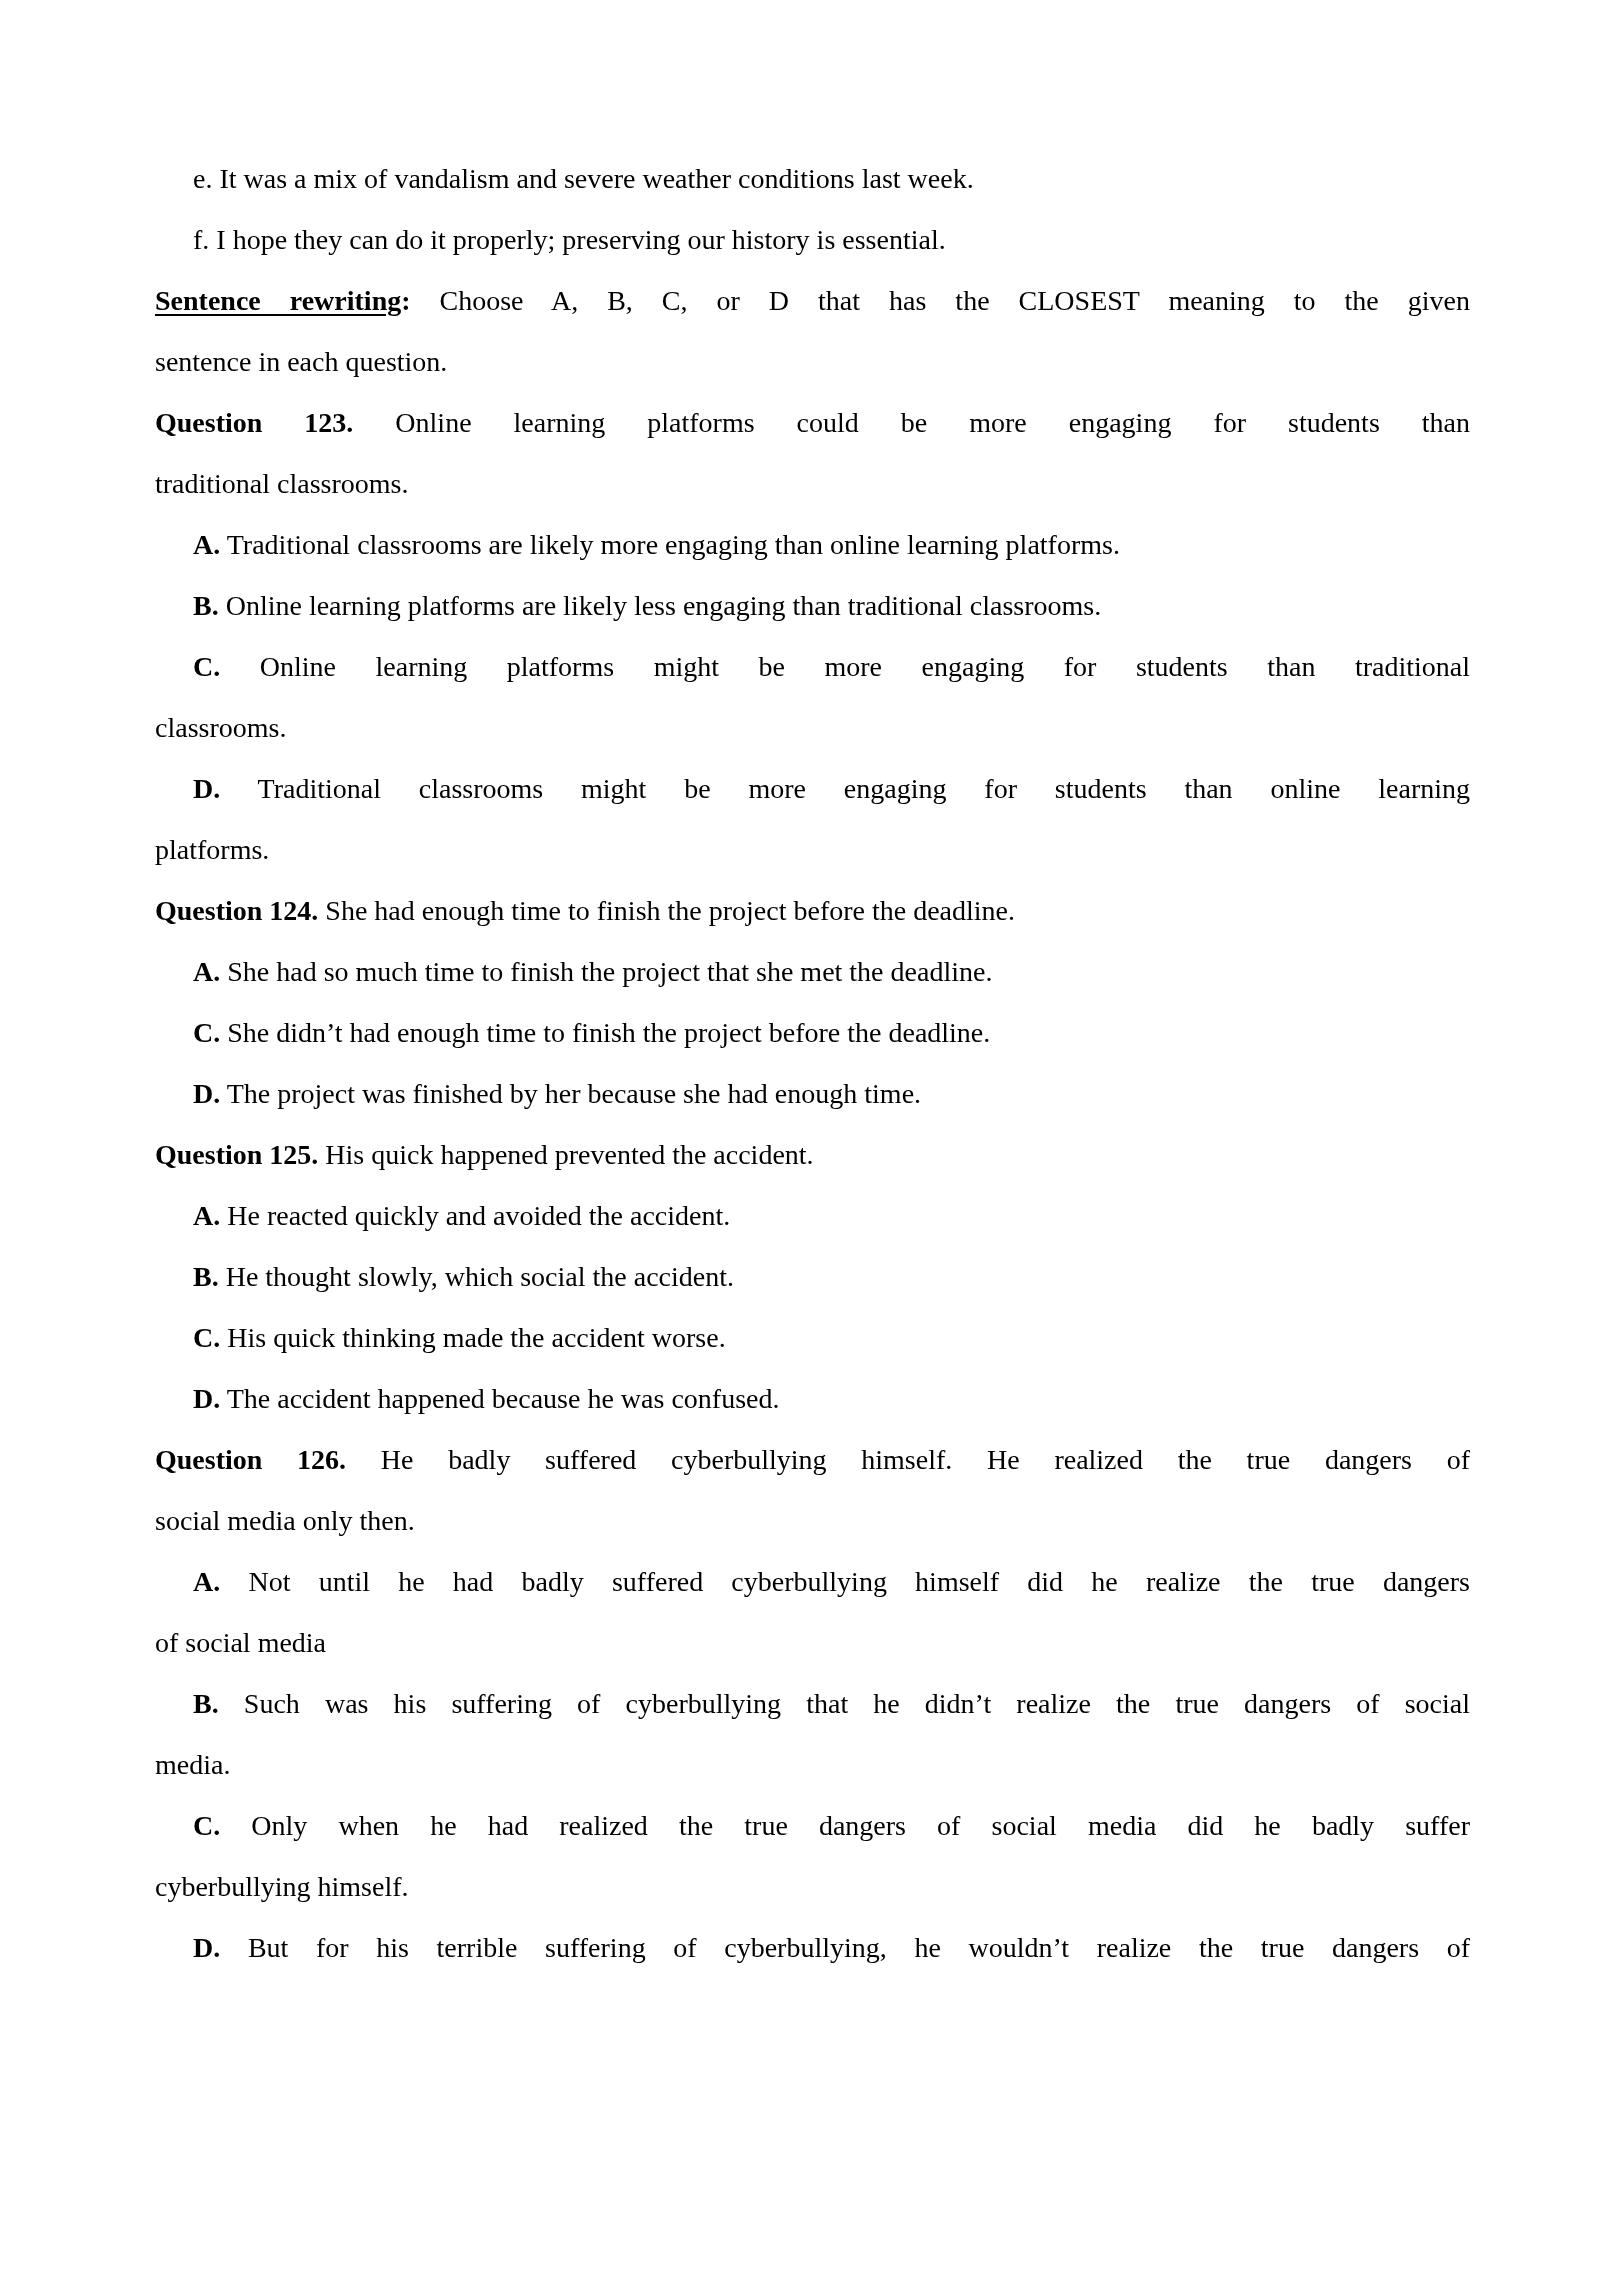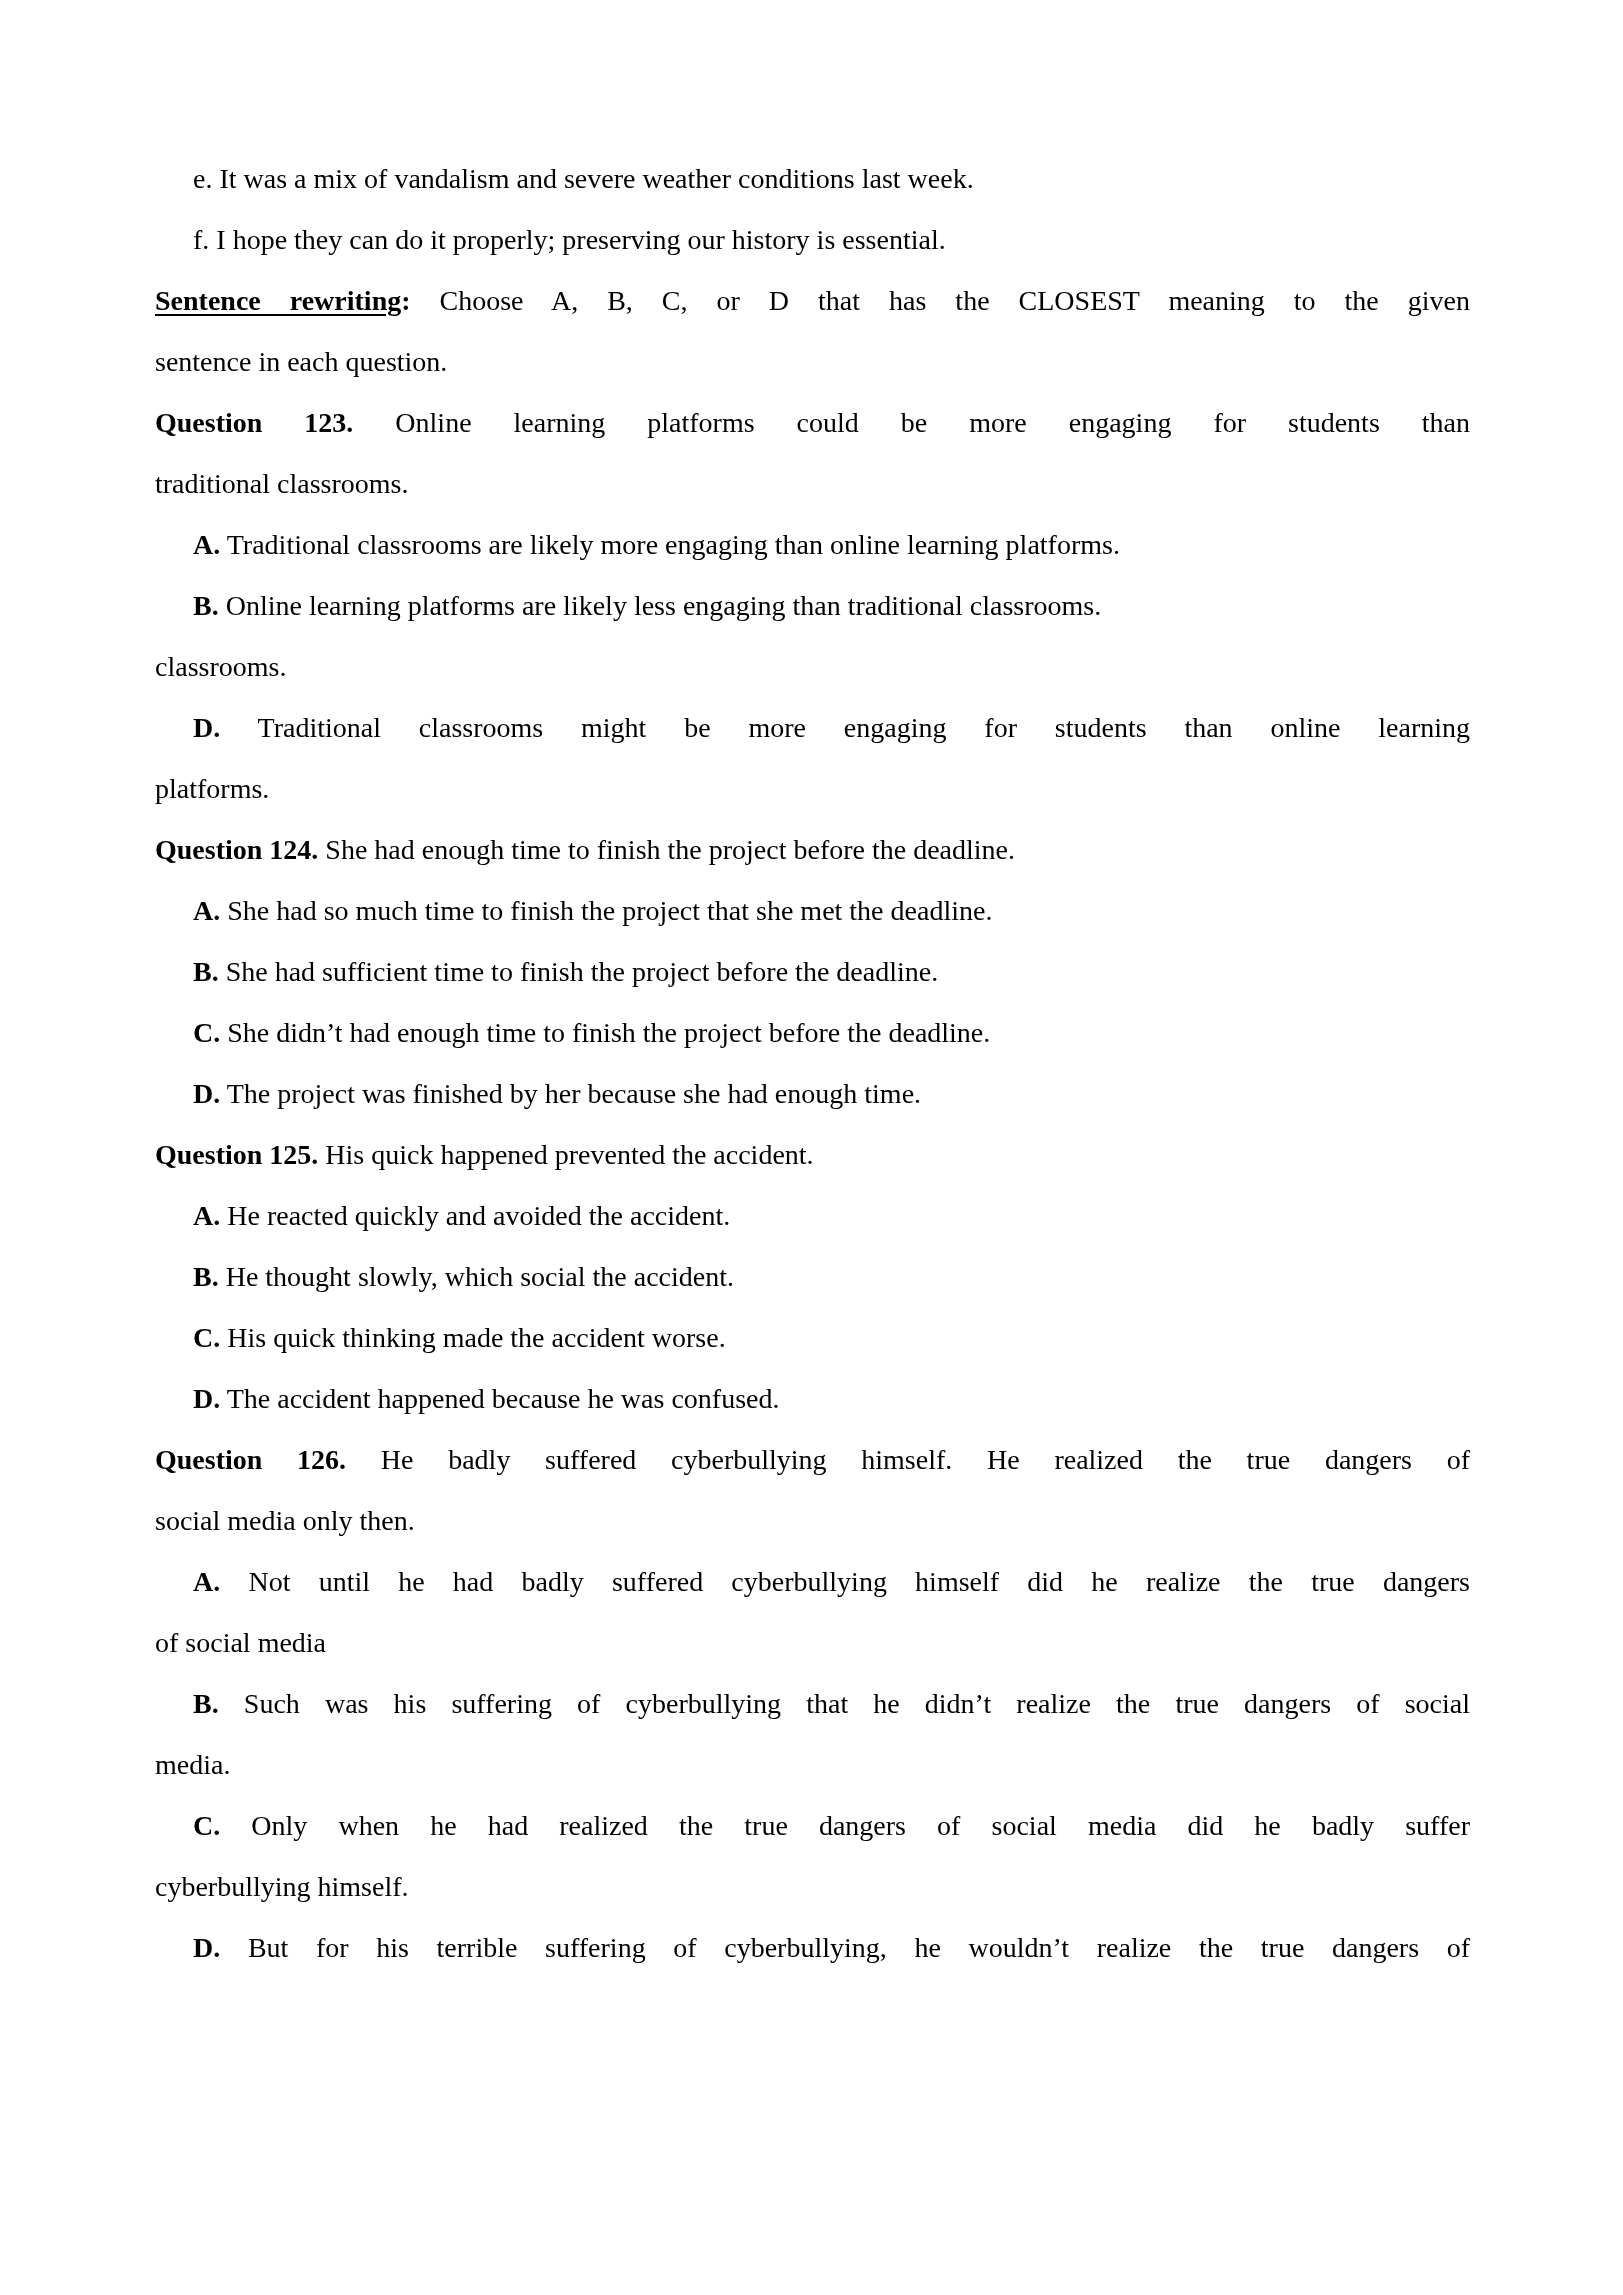--- a/index.html
+++ b/index.html
@@ -53,42 +53,42 @@
     <span>traditional classrooms.</span>
   </div>
   <div class="line ind">
     <span class="b">A.</span>
     <span>Traditional classrooms are likely more engaging than online learning platforms.</span>
   </div>
   <div class="line ind">
     <span class="b">B.</span>
     <span>Online learning platforms are likely less engaging than traditional classrooms.</span>
   </div>
+  <div class="just ind">
+    <span class="b">C.</span>
+    <span>Online learning platforms might be more engaging for students than traditional</span>
+  </div>
   <div class="line">
     <span>classrooms.</span>
   </div>
   <div class="just ind">
     <span class="b">D.</span>
     <span>Traditional classrooms might be more engaging for students than online learning</span>
   </div>
   <div class="line">
     <span>platforms.</span>
   </div>
 
   <div class="line">
     <span class="b">Question 124.</span>
     <span>She had enough time to finish the project before the deadline.</span>
   </div>
   <div class="line ind">
     <span class="b">A.</span>
     <span>She had so much time to finish the project that she met the deadline.</span>
-  </div>
-  <div class="line ind">
-    <span class="b">B.</span>
-    <span>She had sufficient time to finish the project before the deadline.</span>
   </div>
   <div class="line ind">
     <span class="b">C.</span>
     <span>She didn’t had enough time to finish the project before the deadline.</span>
   </div>
   <div class="line ind">
     <span class="b">D.</span>
     <span>The project was finished by her because she had enough time.</span>
   </div>
 

